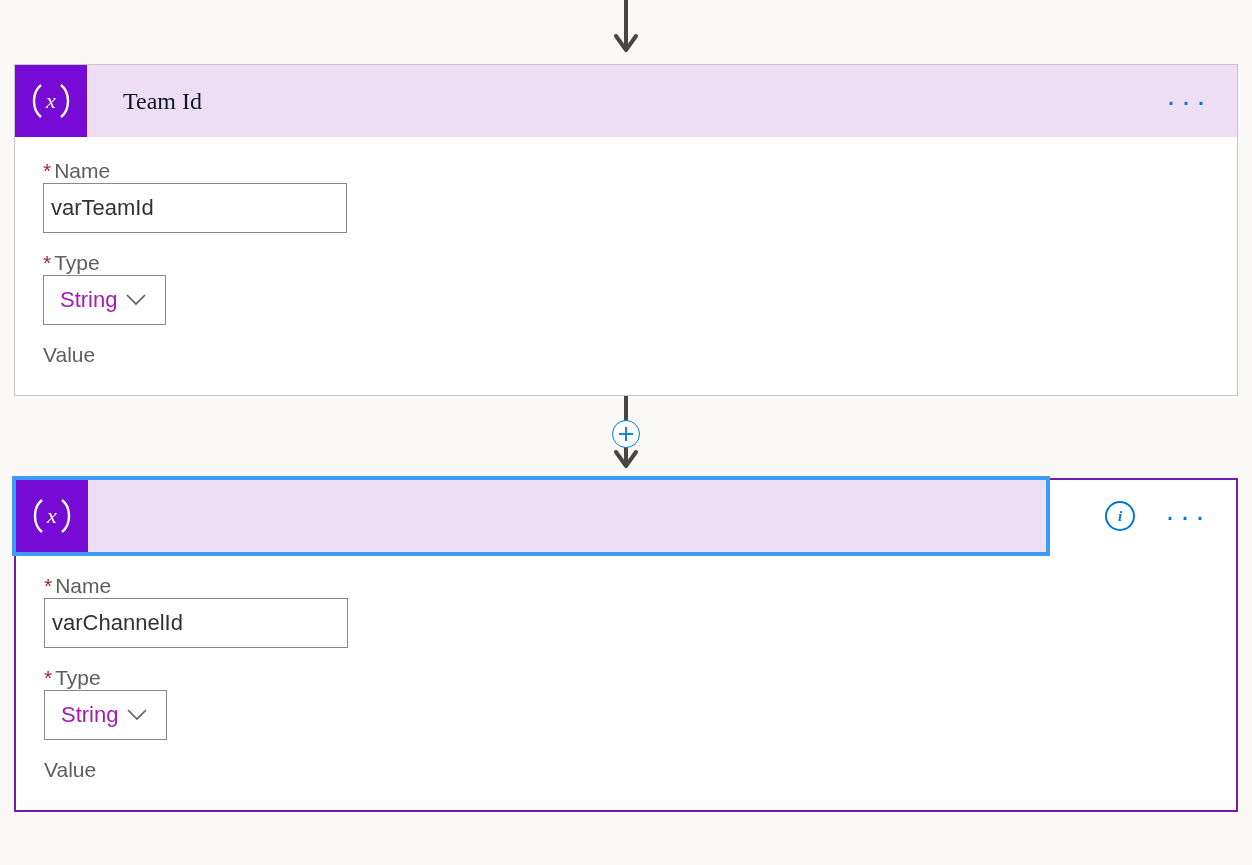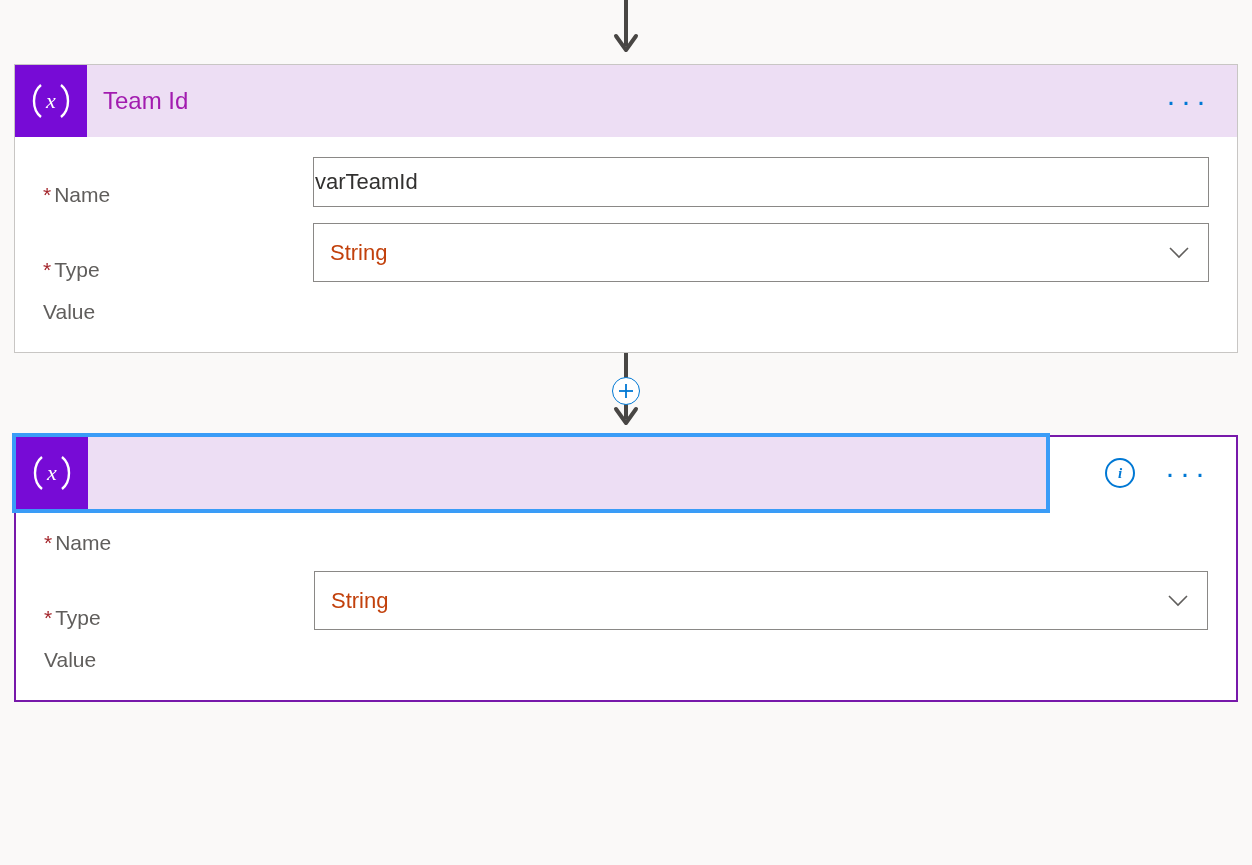--- a/index.html
+++ b/index.html
@@ -70,24 +70,25 @@
     display: flex;
     justify-content: center;
     align-items: center;
     flex-shrink: 0;
   }
   .header-icon-svg {
     color: #fff;
   }
   .header-title {
     font-size: 24px;
-    color: #a21caf;
-    padding-left: 16px;
+    color: #0f172a;
+    padding-left: 36px;
     flex: 1;
     text-align: left;
+    font-family: Liberation Serif, serif;
   }
   .header-right {
     position: absolute;
     right: 0;
     top: 0;
     height: 72px;
     display: flex;
     align-items: center;
     padding-right: 26px;
     gap: 30px;
@@ -112,22 +113,23 @@
     font-size: 30px;
     letter-spacing: 5px;
     line-height: 1;
     cursor: pointer;
   }
   .card-body {
     padding: 20px 28px 28px 28px;
   }
   .field-row {
     display: flex;
-    align-items: flex-end;
+    align-items: flex-start;
     margin-top: 16px;
+    flex-direction: column;
   }
   .field-row:first-child { margin-top: 0; }
   .field-label {
     width: 270px;
     flex-shrink: 0;
     font-size: 21px;
     color: #605e5c;
     padding-top: 2px;
   }
   .field-label .req {
@@ -138,31 +140,31 @@
     flex: 1;
     position: relative;
   }
   .field-input {
     width: 100%;
     border: 1px solid #8a8886;
     background: #fff;
     height: 50px;
     font-size: 22px;
     color: #323130;
-    padding: 0 1px;
+    padding: 0 7px;
     font-family: inherit;
     outline: none;
   }
   .field-select {
     width: 100%;
     border: 1px solid #8a8886;
     background: #fff;
-    height: 59px;
+    height: 50px;
     font-size: 22px;
-    color: #c2410c;
+    color: #a21caf;
     padding: 0 48px 0 16px;
     cursor: pointer;
     display: flex;
     align-items: center;
     position: relative;
   }
   .field-select .chev {
     position: absolute;
     right: 18px;
     top: 50%;
@@ -242,20 +244,23 @@
         </svg>
       </div>
     </div>
     <div class="header-right" style="position:absolute; top:0; right:0;">
       <div class="info-icon">i</div>
       <span class="ellipsis">···</span>
     </div>
     <div class="card-body">
       <div class="field-row">
         <div class="field-label"><span class="req">*</span><span>Name</span></div>
+        <div class="field-input-wrap">
+          <input class="field-input" value="varChannelId" style="">
+        </div>
       </div>
       <div class="field-row">
         <div class="field-label"><span class="req">*</span><span>Type</span></div>
         <div class="field-input-wrap">
           <div class="field-select">
             <span>String</span>
             <svg class="chev" width="22" height="14" viewBox="0 0 22 14">
               <path d="M2 2 L11 11 L20 2" fill="none" stroke="#605e5c" stroke-width="1.6"></path>
             </svg>
           </div>

